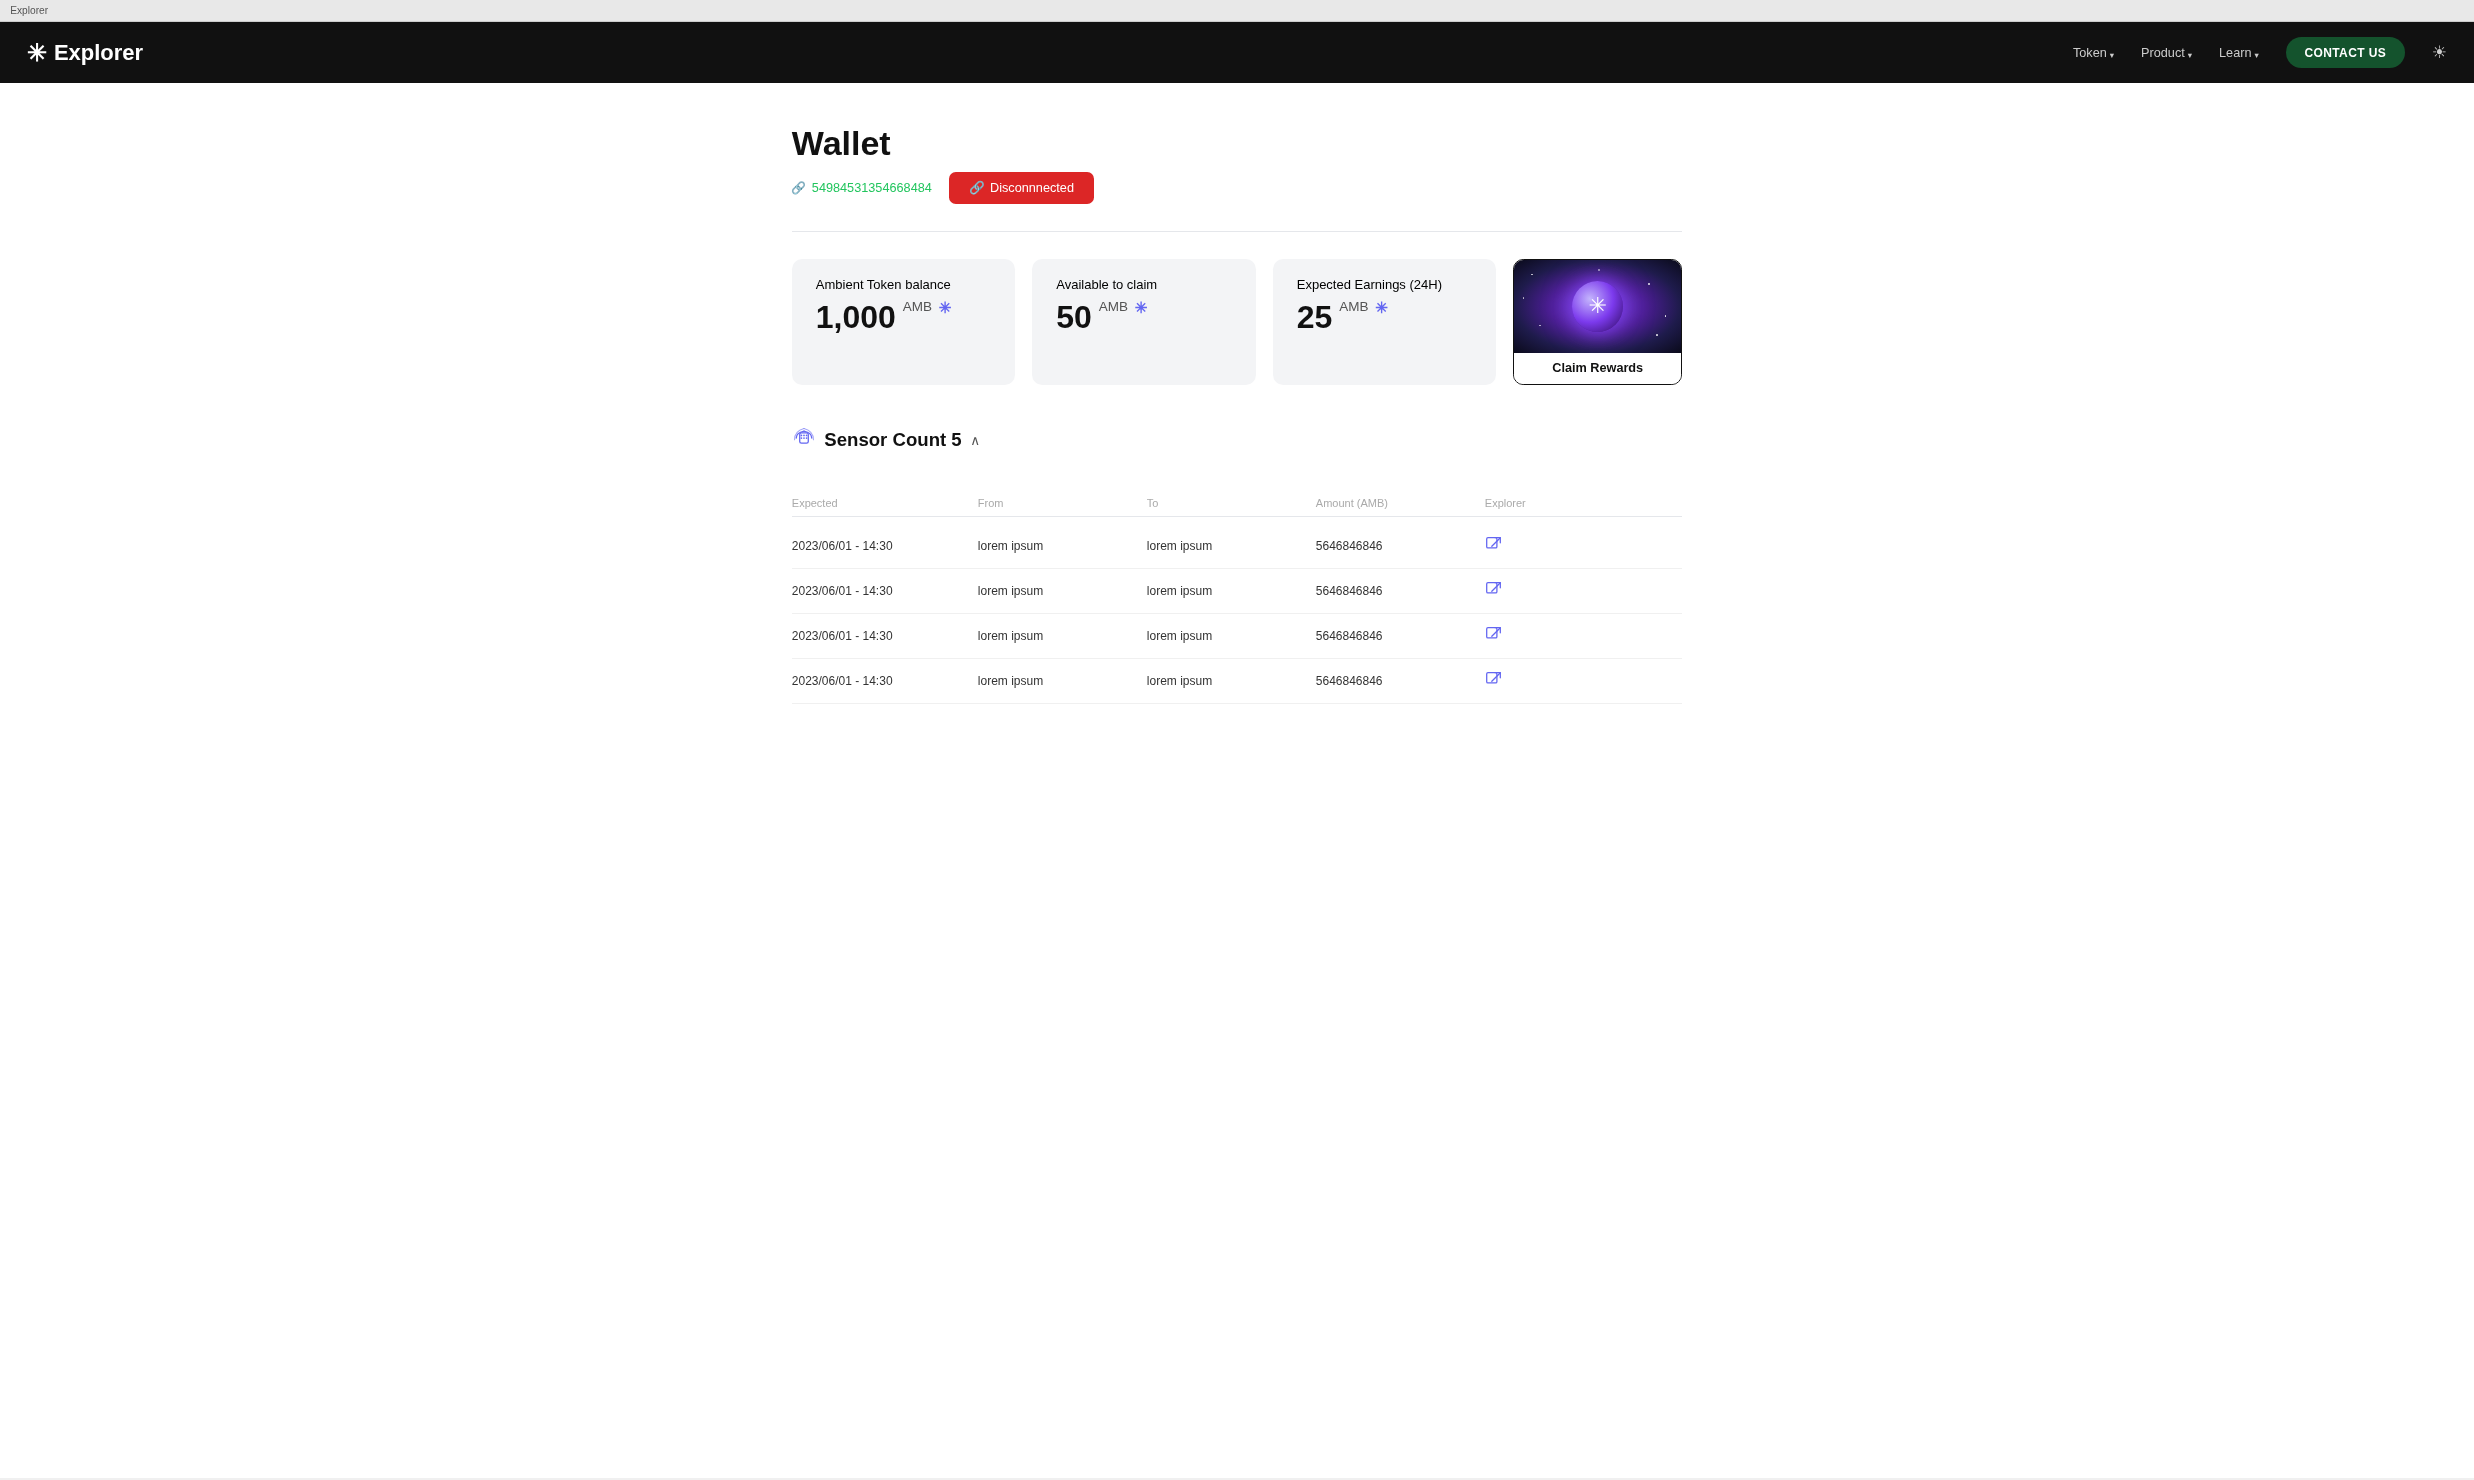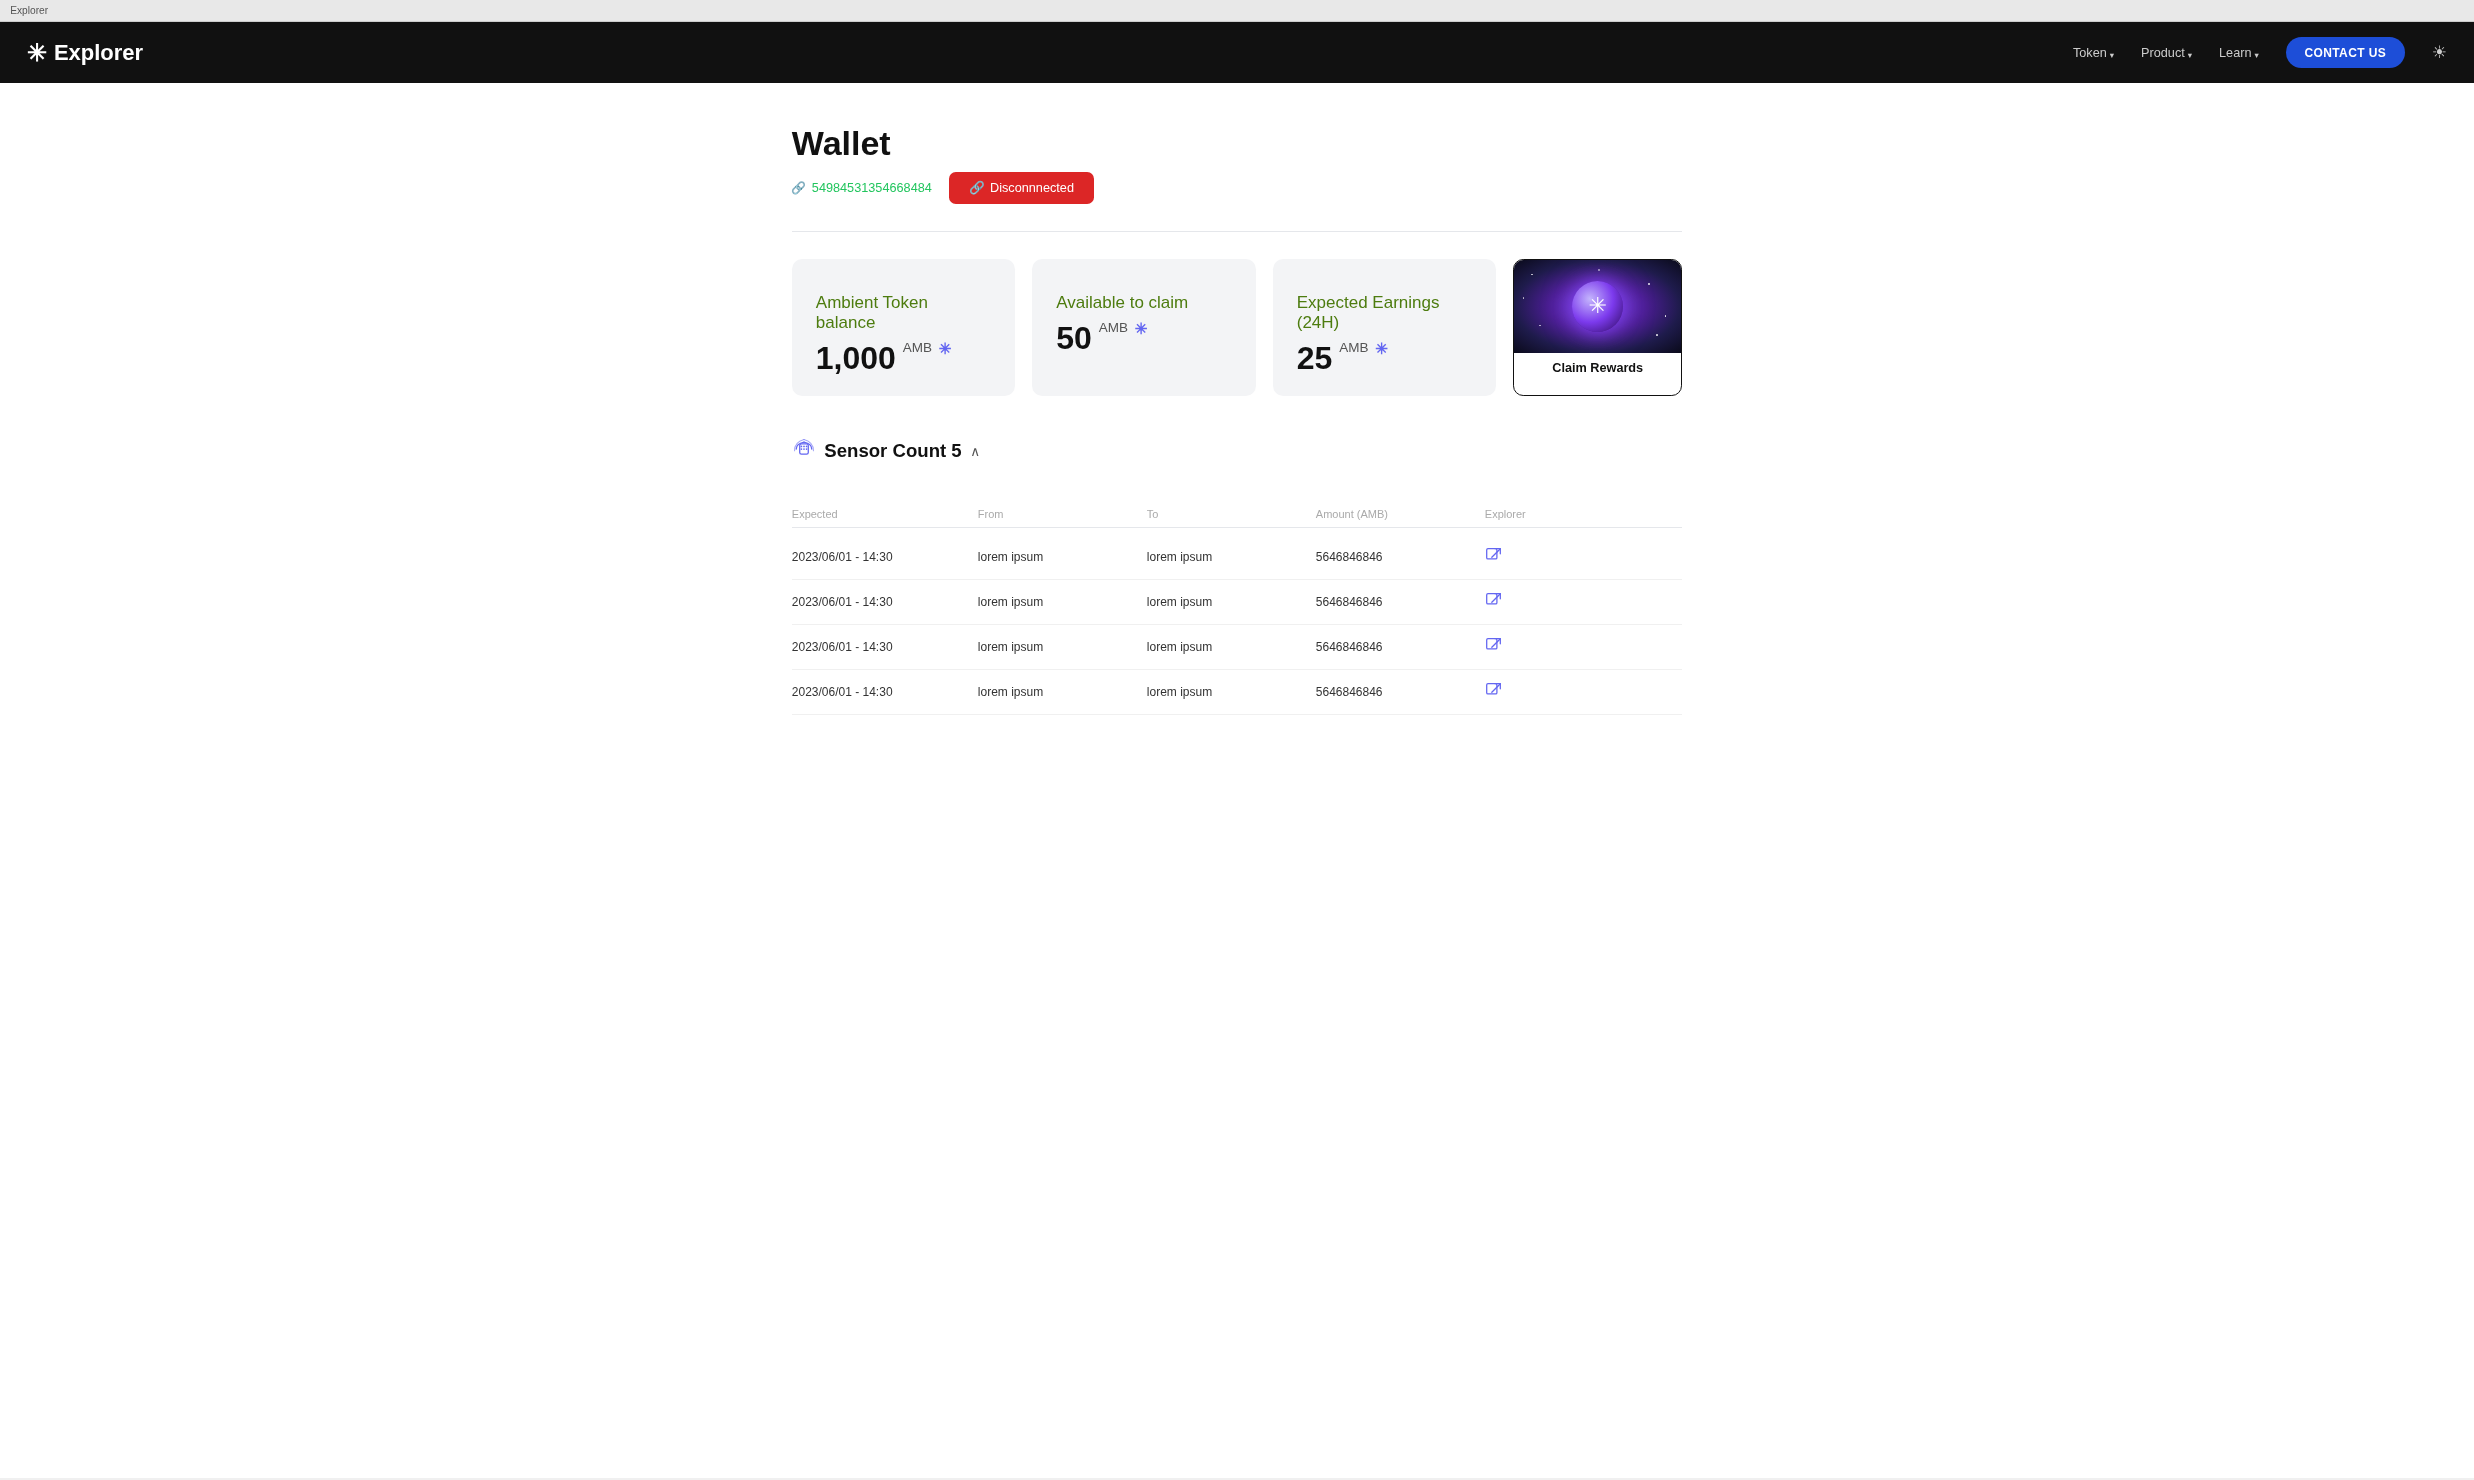--- a/index.html
+++ b/index.html
@@ -55,21 +55,21 @@
       font-size: 12.7px;
       cursor: pointer;
       display: flex;
       align-items: flex-end;
       gap: 3px;
     }
     .nav-chevron {
       font-size: 8.5px;
     }
     .contact-btn {
-      background: #1d4ed8;
+      background: #14532d;
       color: #fff;
       border: none;
       padding: 8.5px 18.6px;
       border-radius: 20.3px;
       font-size: 12px;
       font-weight: 700;
       cursor: pointer;
       letter-spacing: 0.4px;
     }
     .theme-toggle {
@@ -135,24 +135,23 @@
       align-items: stretch;
       margin-bottom: 41px;
     }
     .stat-card {
       background: #f3f4f6;
       border-radius: 10.2px;
       padding: 18.6px 24px;
       flex: 1;
     }
     .stat-label {
-      font-size: 17px;
-      color: #4d7c0f;
+      font-size: 13px;
+      color: #000000;
       margin-bottom: 6.8px;
-      margin-top: 16px;
     }
     .stat-value {
       font-size: 32px;
       font-weight: 700;
       color: #111;
       display: flex;
       align-items: flex-start;
       gap: 6.8px;
     }
     .stat-unit {

